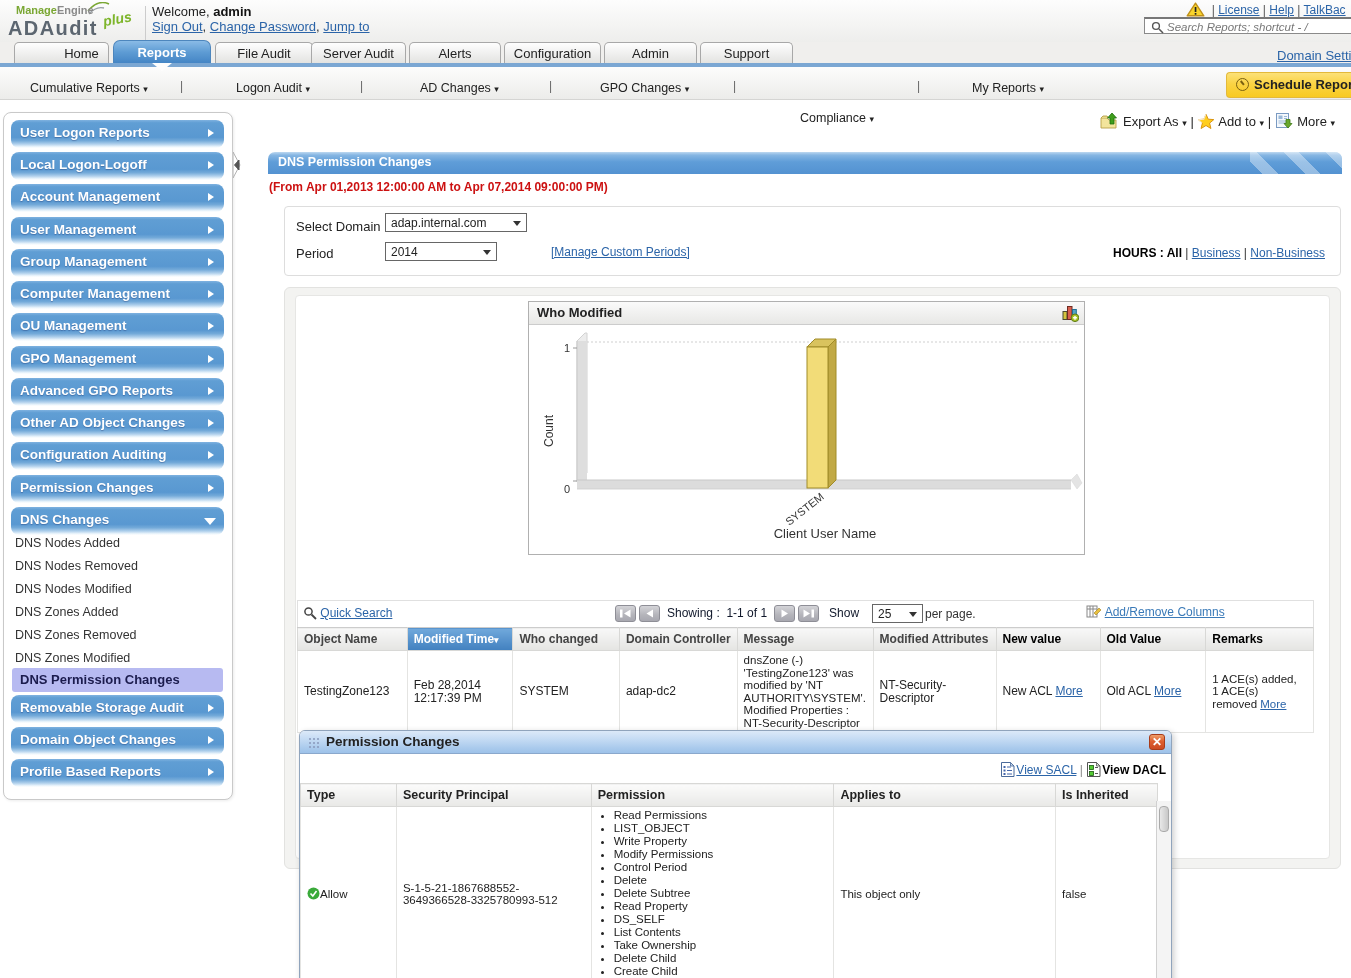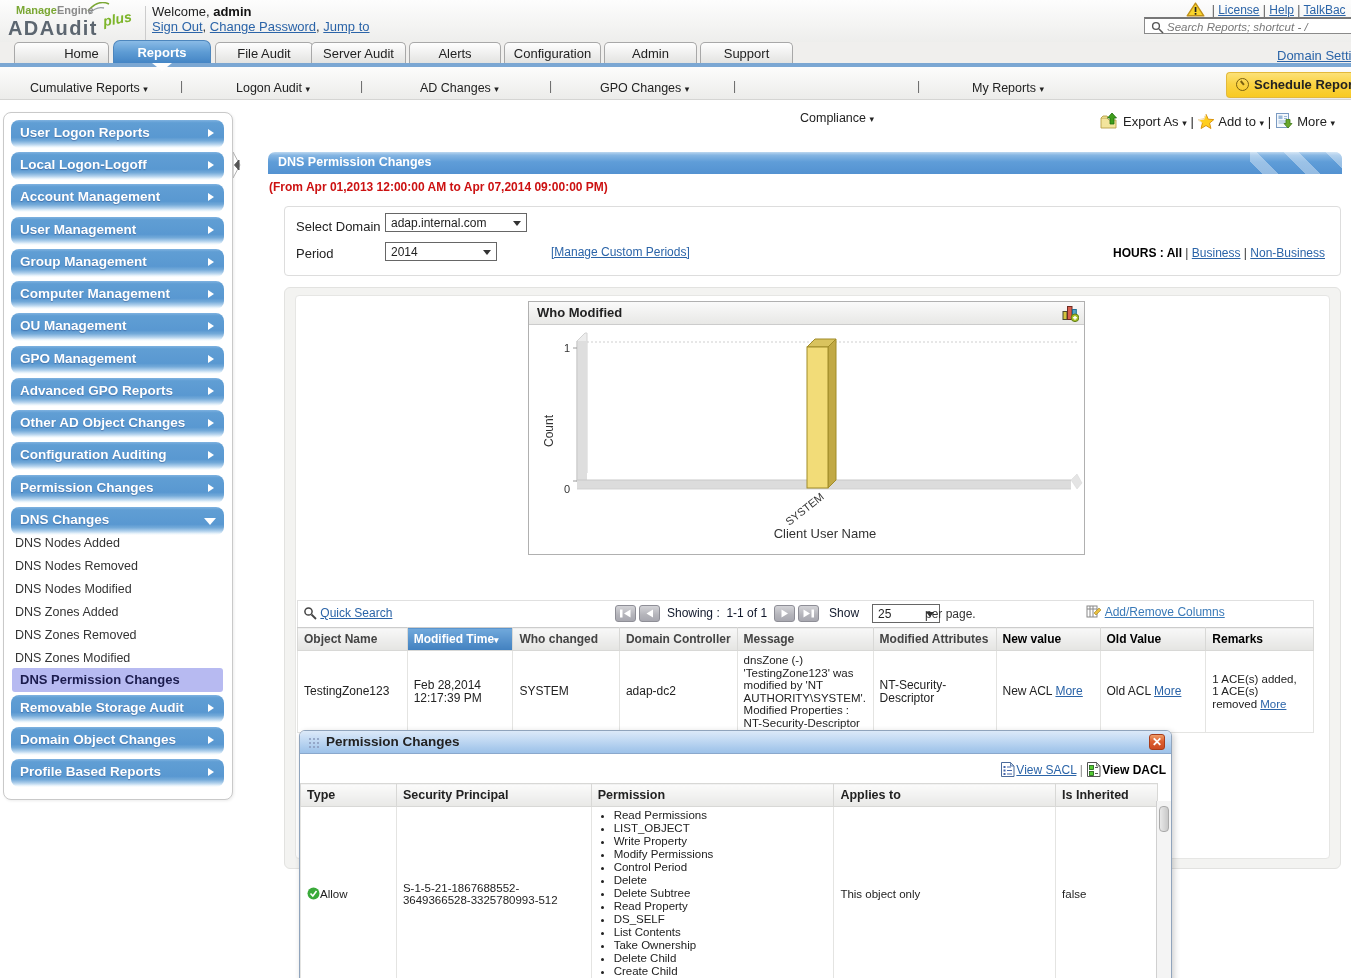--- a/index.html
+++ b/index.html
@@ -261,21 +261,21 @@
       </svg></span>
   &nbsp;Showing&nbsp;:&nbsp;&nbsp;1-1 of 1&nbsp;
   <span class="pgbtn"><svg width="19" height="15" viewBox="0 0 19 15">
         <path d="M6.5 3.5 L13 7.5 L6.5 11.5 Z" fill="#fff"></path>
       </svg></span> <span class="pgbtn"><svg width="19" height="15" viewBox="0 0 19 15">
         <path d="M4.5 3.5 L11 7.5 L4.5 11.5 Z" fill="#fff"></path>
         <rect x="12.5" y="3.5" width="2.5" height="8" fill="#fff"></rect>
       </svg></span>
   &nbsp;&nbsp;Show
 </div>
-<div class="fsel" style="left:872px; top:604px; width:68px;">25<span class="dn"></span></div>
+<div class="fsel" style="left:872px; top:604px; width:51px;">25<span class="dn"></span></div>
 <div style="position:absolute; left:925px; top:607px; font-size:12px;">per page.</div>
 <div style="position:absolute; left:1086px; top:604px; font-size:12px;">
   <svg width="16" height="15" viewBox="0 0 16 15" style="vertical-align:-3px">
       <rect x="1" y="2" width="10" height="11" fill="#fff" stroke="#888"></rect>
       <line x1="1" y1="5" x2="11" y2="5" stroke="#888"></line>
       <line x1="4" y1="2" x2="4" y2="13" stroke="#888"></line>
       <line x1="7" y1="2" x2="7" y2="13" stroke="#888"></line>
       <path d="M8 9 L13 4 L15 6 L10 11 Z" fill="#e8c040" stroke="#a08020" stroke-width="0.6"></path>
     </svg>
   <a href="#" style="color:#3a7ab8;">Add/Remove Columns</a>

